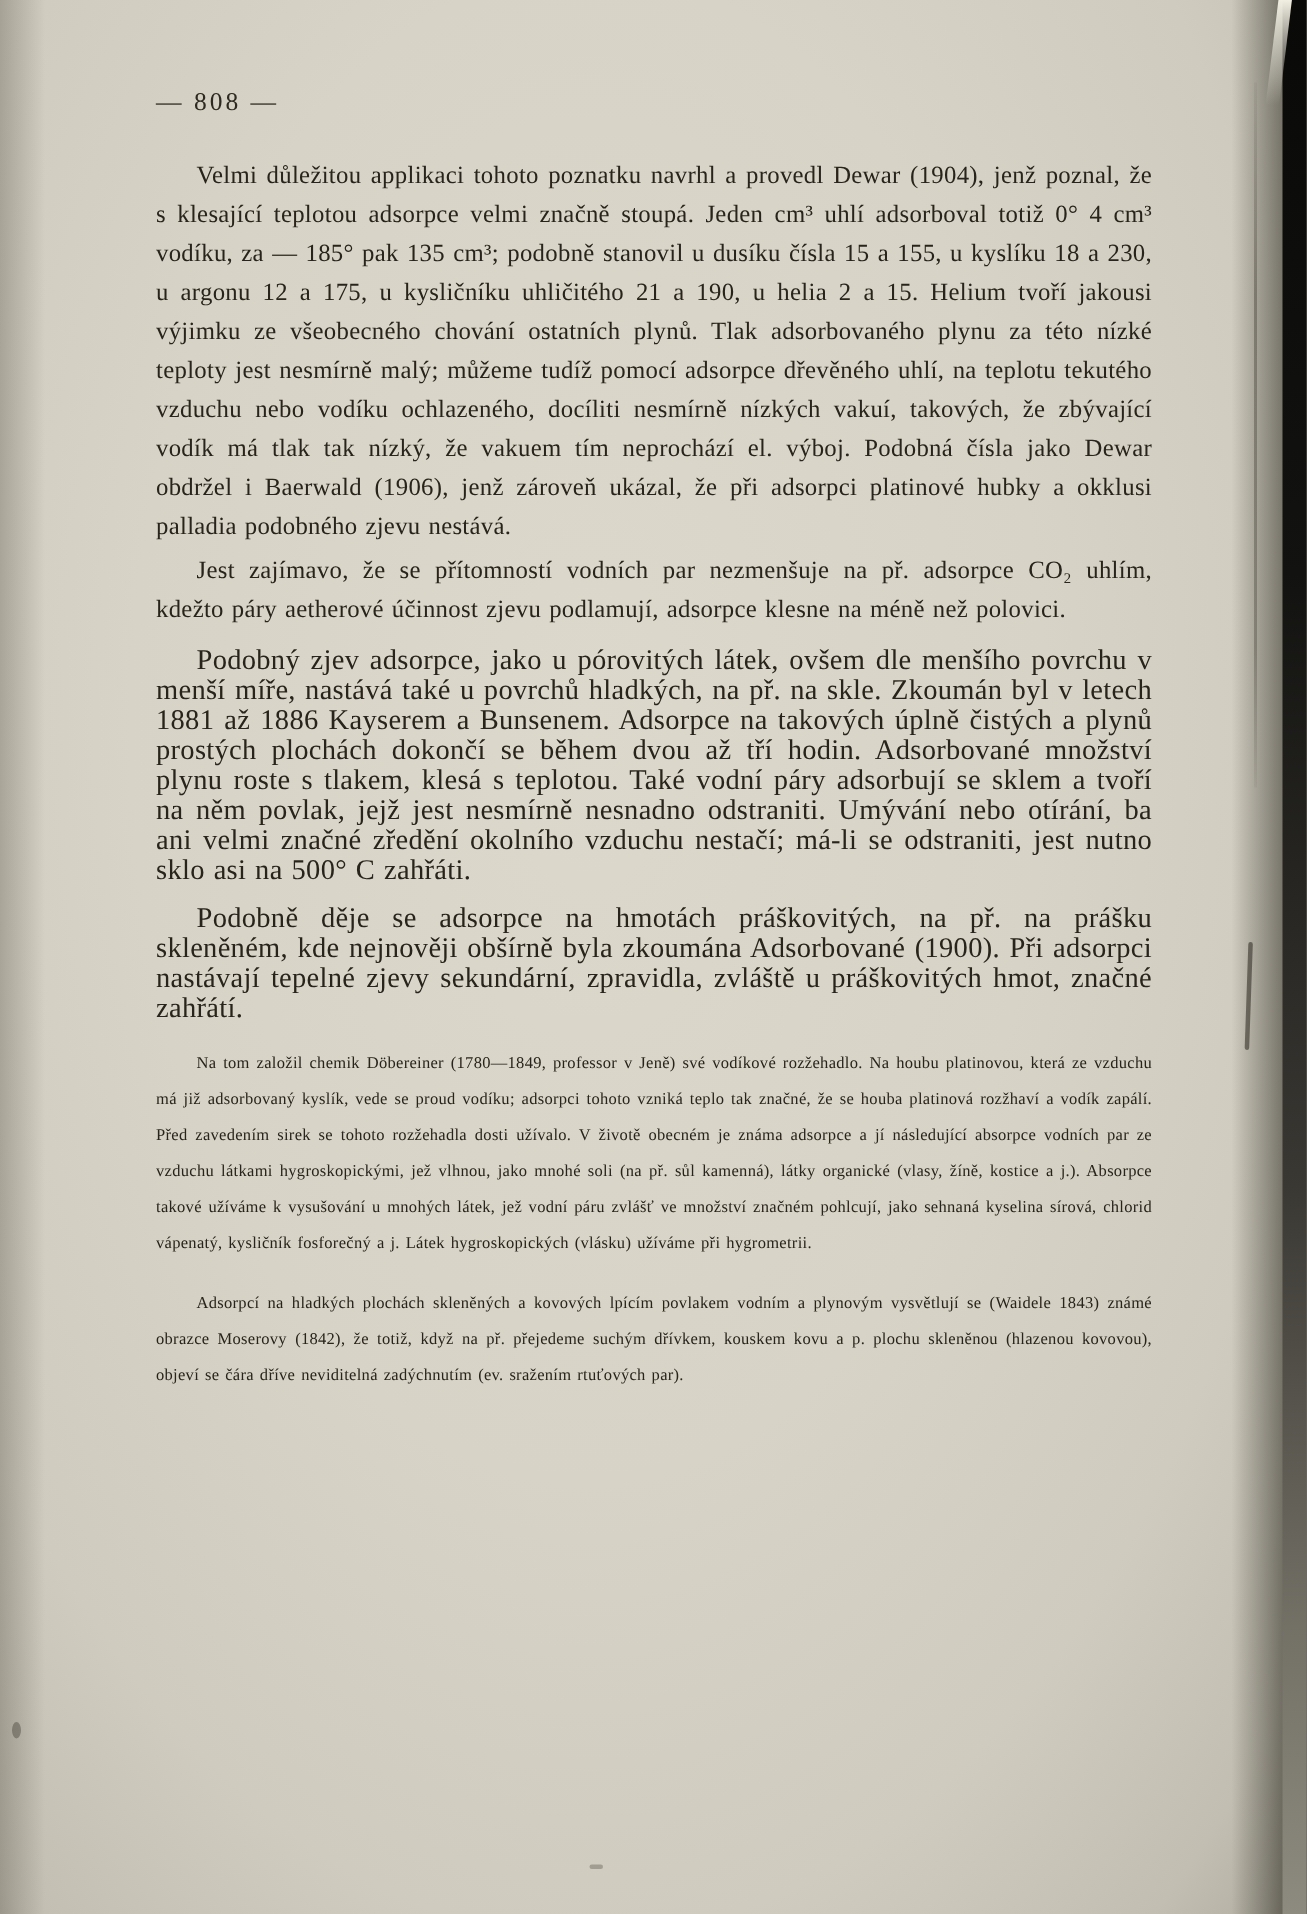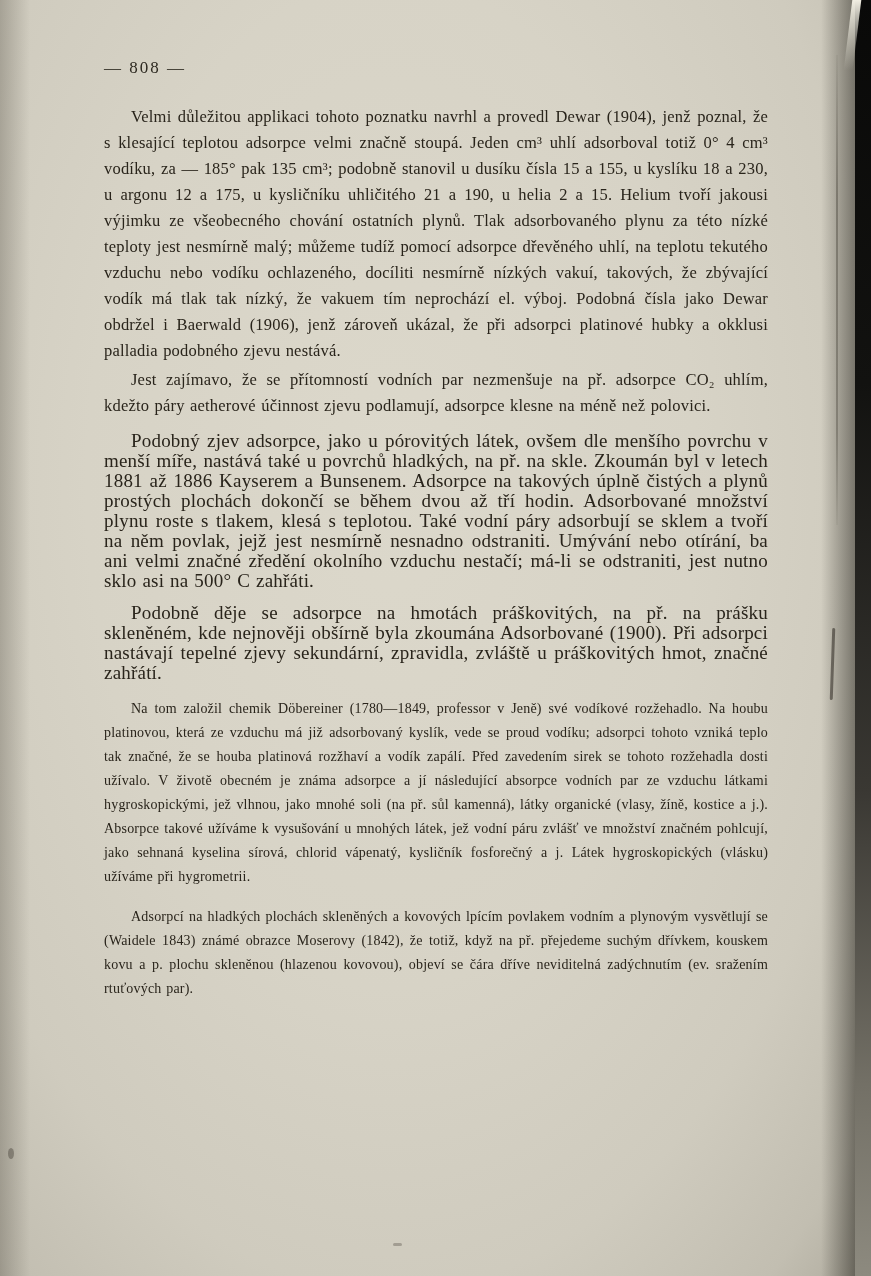--- a/index.html
+++ b/index.html
@@ -63,21 +63,21 @@
   }
   .para {
     margin: 0;
     text-align: justify;
     text-indent: 27px;
     letter-spacing: 0.2px;
     word-spacing: 1px;
   }
   .para.normal { font-size: 16.5px; line-height: 26px; }
   .para.large  { font-size: 19px;   line-height: 20px; margin-top: 12px; }
-  .para.small  { font-size: 14px; line-height: 24px; }
+  .para.small  { font-size: 11px; line-height: 24px; }
   .para.small.first-small { margin-top: 14px; }
   .para + .para.normal { margin-top: 3px; }
   .para + .para.small  { margin-top: 16px; }
   .para.small.first-small { margin-top: 14px; }
   .it { }
 </style>
 </head>
 <body>
 
 <div class="page">

